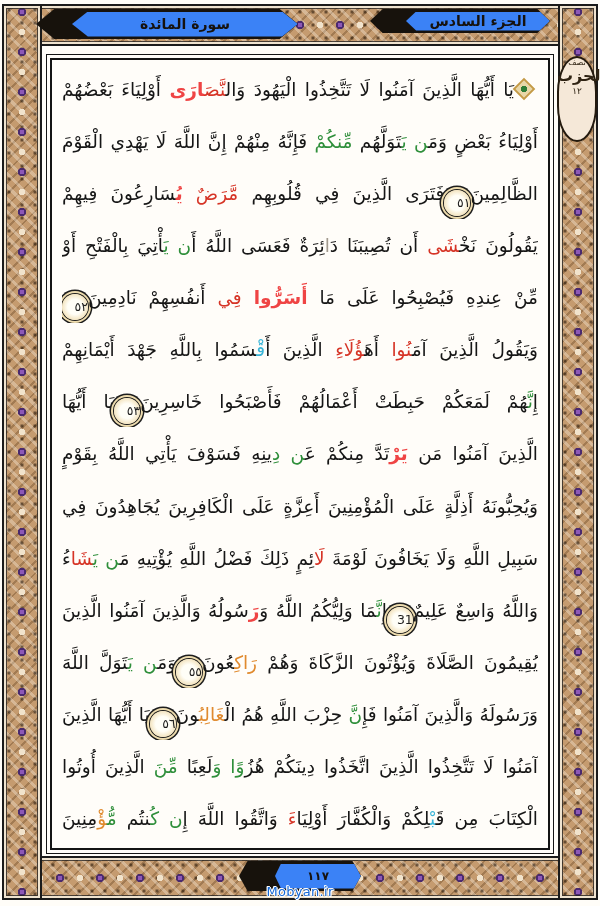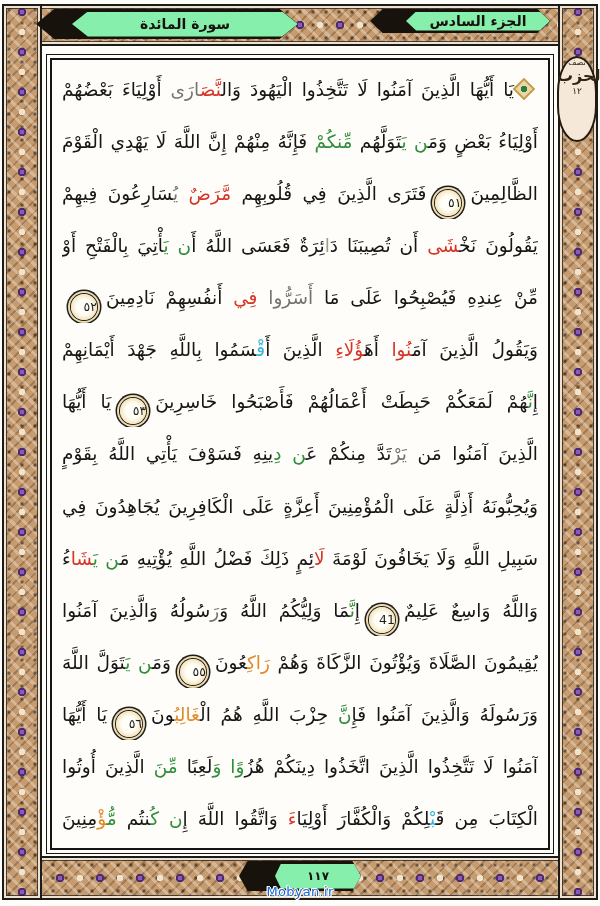--- a/index.html
+++ b/index.html
@@ -19,21 +19,21 @@
   .orn-top{top:4px;left:2px;right:2px;height:42px;}
   .orn-bottom{bottom:6px;left:2px;right:2px;height:44px;}
   .orn-left{left:2px;top:4px;bottom:6px;width:40px;}
   .orn-right{right:2px;top:4px;bottom:6px;width:40px;}
 
   
   .cart{position:absolute;z-index:3;}
   .cart-o{width:100%;height:100%;background:#17120c;
           clip-path:polygon(0 50%,7% 0,93% 0,100% 50%,93% 100%,7% 100%);
           display:flex;align-items:center;justify-content:center;}
-  .cart-i{width:calc(100% - 5px);height:calc(100% - 5px);background:#86efac;
+  .cart-i{width:calc(100% - 5px);height:calc(100% - 5px);background:#3b82f6;
           clip-path:polygon(0 50%,7% 0,93% 0,100% 50%,93% 100%,7% 100%);
           display:flex;align-items:center;justify-content:center;
           font-weight:bold;font-size:14px;color:#16120e;direction:rtl;margin-left:36px;}
   .cart-juz{top:9px;right:50px;width:180px;height:24px;}
   .cart-surah{top:9px;left:36px;width:262px;height:30px;}
   .cart-page{bottom:15px;left:50%;transform:translateX(-50%);width:122px;height:30px;}
   .cart-page .cart-i{font-size:12px;}
 
   
   .hizb{position:absolute;z-index:4;right:3px;top:56px;width:40px;height:86px;
@@ -47,25 +47,25 @@
          border:1.5px solid #141414;padding:3px;background:#fffdf9;box-sizing:border-box;}
   .frame-inner{width:100%;height:100%;box-sizing:border-box;border:2.5px solid #141414;
                padding:4px 10px;background:#fffdf9;}
 
   
   #qtext{direction:rtl;height:100%;display:flex;flex-direction:column;justify-content:space-between;
          font-size:18.5px;color:#161616;}
   .qline{display:block;height:51px;line-height:51px;overflow:hidden;
          text-align:justify;text-align-last:justify;white-space:normal;}
   .c-k{color:#161616;} .c-red{color:#d63426;margin-top:25px;} .c-green{color:#2f8f3b;}
-  .c-steel{color:#737373;} .c-cyan{color:#3ab5d8;} .c-orange{color:#e08a2e;}
+  .c-steel{color:#ef4444;font-weight:bold;} .c-cyan{color:#3ab5d8;} .c-orange{color:#e08a2e;}
   .c-gray{color:#a29a8e;}
 
   .vm{display:inline-block;width:26px;height:26px;line-height:26px;border-radius:50%;
-      text-align:center;font-size:12.5px;color:#1d1d1d;vertical-align:-7px;margin:0 9px;
+      text-align:center;font-size:12.5px;color:#1d1d1d;vertical-align:-7px;margin:0 0;
       background:radial-gradient(circle,#fffef7 0 40%,#f3e3bd 72%,#d9b878 100%);
       box-shadow:0 0 0 1px #1d1d1d, 0 0 0 3px #eedcae, 0 0 0 4.5px #1d1d1d;}
   .rub{display:inline-block;width:12px;height:12px;margin:0 6px 0 2px;vertical-align:-1px;
        transform:rotate(45deg);border:2px solid #c49a46;
        background:radial-gradient(circle,#2f7d36 0 3px,#e8d7a8 3px);}
 
   
   .wm{position:absolute;z-index:5;bottom:7px;left:50%;transform:translateX(-50%);
       color:#1668d6;font-weight:normal;font-size:13px;letter-spacing:.3px;
       text-shadow:-1px 0 #fff,1px 0 #fff,0 -1px #fff,0 1px #fff,1px 1px #fff,-1px -1px #fff;}
@@ -103,21 +103,21 @@
           <div class="qline"><span class="rub"></span><span class="c-k">يَا أَيُّهَا الَّذِينَ آمَنُوا لَا تَتَّخِذُوا الْيَهُودَ وَال</span><span class="c-red">نَّصَ</span><span class="c-steel">ارَى</span><span class="c-k"> أَوْلِيَاءَ بَعْضُهُمْ</span></div>
           <div class="qline"><span class="c-k">أَوْلِيَاءُ بَعْضٍ وَمَ</span><span class="c-green">ن يَ</span><span class="c-k">تَوَلَّهُم </span><span class="c-green">مِّنكُمْ</span><span class="c-k"> فَإِنَّهُ مِنْهُمْ إِنَّ اللَّهَ لَا يَهْدِي الْقَوْمَ</span></div>
           <div class="qline"><span class="c-k">الظَّالِمِينَ</span><span class="vm">٥١</span><span class="c-k">فَتَرَى الَّذِينَ فِي قُلُوبِهِم </span><span class="c-red">مَّرَضٌ</span><span class="c-k"> </span><span class="c-steel">يُ</span><span class="c-k">سَارِعُونَ فِيهِمْ</span></div>
           <div class="qline"><span class="c-k">يَقُولُونَ نَخْ</span><span class="c-red">شَى</span><span class="c-k"> أَن تُصِيبَنَا دَ</span><span class="c-gray">ا</span><span class="c-k">ئِرَةٌ فَعَسَى اللَّهُ أَ</span><span class="c-green">ن يَ</span><span class="c-k">أْتِيَ بِالْفَتْحِ أَوْ أَمْرٍ</span></div>
           <div class="qline"><span class="c-k">مِّنْ عِندِهِ فَيُصْبِحُوا عَلَى مَا </span><span class="c-steel">أَسَرُّوا</span><span class="c-k"> </span><span class="c-red">فِي</span><span class="c-k"> أَنفُسِهِمْ نَادِمِينَ</span><span class="vm">٥٢</span></div>
           <div class="qline"><span class="c-k">وَيَقُولُ الَّذِينَ آمَ</span><span class="c-red">نُوا</span><span class="c-k"> أَهَ</span><span class="c-red">ؤُلَاءِ</span><span class="c-k"> الَّذِينَ أَ</span><span class="c-cyan">قْ</span><span class="c-k">سَمُوا بِاللَّهِ جَهْدَ أَيْمَانِهِمْ</span></div>
           <div class="qline"><span class="c-k">إِ</span><span class="c-green">نَّ</span><span class="c-k">هُمْ لَمَعَكُمْ حَبِطَتْ أَعْمَالُهُمْ فَأَصْبَحُوا خَاسِرِينَ</span><span class="vm">٥٣</span><span class="c-k">يَا أَيُّهَا</span></div>
           <div class="qline"><span class="c-k">الَّذِينَ آمَنُوا مَن </span><span class="c-steel">يَرْ</span><span class="c-k">تَدَّ مِنكُمْ عَ</span><span class="c-green">ن دِ</span><span class="c-k">ينِهِ فَسَوْفَ يَأْتِي اللَّهُ بِقَوْمٍ يُحِبُّهُمْ</span></div>
           <div class="qline"><span class="c-k">وَيُحِبُّونَهُ أَذِلَّةٍ عَلَى الْمُؤْمِنِينَ أَعِزَّةٍ عَلَى الْكَافِرِينَ يُجَاهِدُونَ فِي</span></div>
           <div class="qline"><span class="c-k">سَبِيلِ اللَّهِ وَلَا يَخَافُونَ لَوْمَةَ </span><span class="c-red">لَا</span><span class="c-k">ئِمٍ ذَلِكَ فَضْلُ اللَّهِ يُؤْتِيهِ مَ</span><span class="c-green">ن يَ</span><span class="c-red">شَا</span><span class="c-k">ءُ</span></div>
-          <div class="qline"><span class="c-k">وَاللَّهُ وَاسِعٌ عَلِيمٌ</span><span class="vm">41</span><span class="c-k">إِ</span><span class="c-green">نَّ</span><span class="c-k">مَا وَلِيُّكُمُ اللَّهُ وَ</span><span class="c-steel">رَ</span><span class="c-k">سُولُهُ وَالَّذِينَ آمَنُوا الَّذِينَ</span></div>
+          <div class="qline"><span class="c-k">وَاللَّهُ وَاسِعٌ عَلِيمٌ</span><span class="vm">31</span><span class="c-k">إِ</span><span class="c-green">نَّ</span><span class="c-k">مَا وَلِيُّكُمُ اللَّهُ وَ</span><span class="c-steel">رَ</span><span class="c-k">سُولُهُ وَالَّذِينَ آمَنُوا الَّذِينَ</span></div>
           <div class="qline"><span class="c-k">يُقِيمُونَ الصَّلَاةَ وَيُؤْتُونَ الزَّكَاةَ وَهُمْ </span><span class="c-orange">رَاكِ</span><span class="c-k">عُونَ</span><span class="vm">٥٥</span><span class="c-k">وَمَ</span><span class="c-green">ن يَ</span><span class="c-k">تَوَلَّ اللَّهَ</span></div>
           <div class="qline"><span class="c-k">وَرَسُولَهُ وَالَّذِينَ آمَنُوا فَإِ</span><span class="c-green">نَّ</span><span class="c-k"> حِزْبَ اللَّهِ هُمُ الْ</span><span class="c-orange">غَالِبُ</span><span class="c-k">ونَ</span><span class="vm">٥٦</span><span class="c-k">يَا أَيُّهَا الَّذِينَ</span></div>
           <div class="qline"><span class="c-k">آمَنُوا لَا تَتَّخِذُوا الَّذِينَ اتَّخَذُوا دِينَكُمْ هُزُ</span><span class="c-green">وًا وَ</span><span class="c-k">لَعِبًا </span><span class="c-green">مِّنَ</span><span class="c-k"> الَّذِينَ أُوتُوا</span></div>
           <div class="qline"><span class="c-k">الْكِتَابَ مِن قَ</span><span class="c-cyan">بْ</span><span class="c-k">لِكُمْ وَالْكُفَّارَ أَوْلِيَا</span><span class="c-red">ءَ</span><span class="c-k"> وَاتَّقُوا اللَّهَ إِ</span><span class="c-green">ن كُ</span><span class="c-k">نتُم </span><span class="c-green">مُّ</span><span class="c-orange">ؤْ</span><span class="c-k">مِنِينَ</span></div>
         </div>
     </div>
   </div>
 
   <div class="cart cart-page">
     <div class="cart-o">

